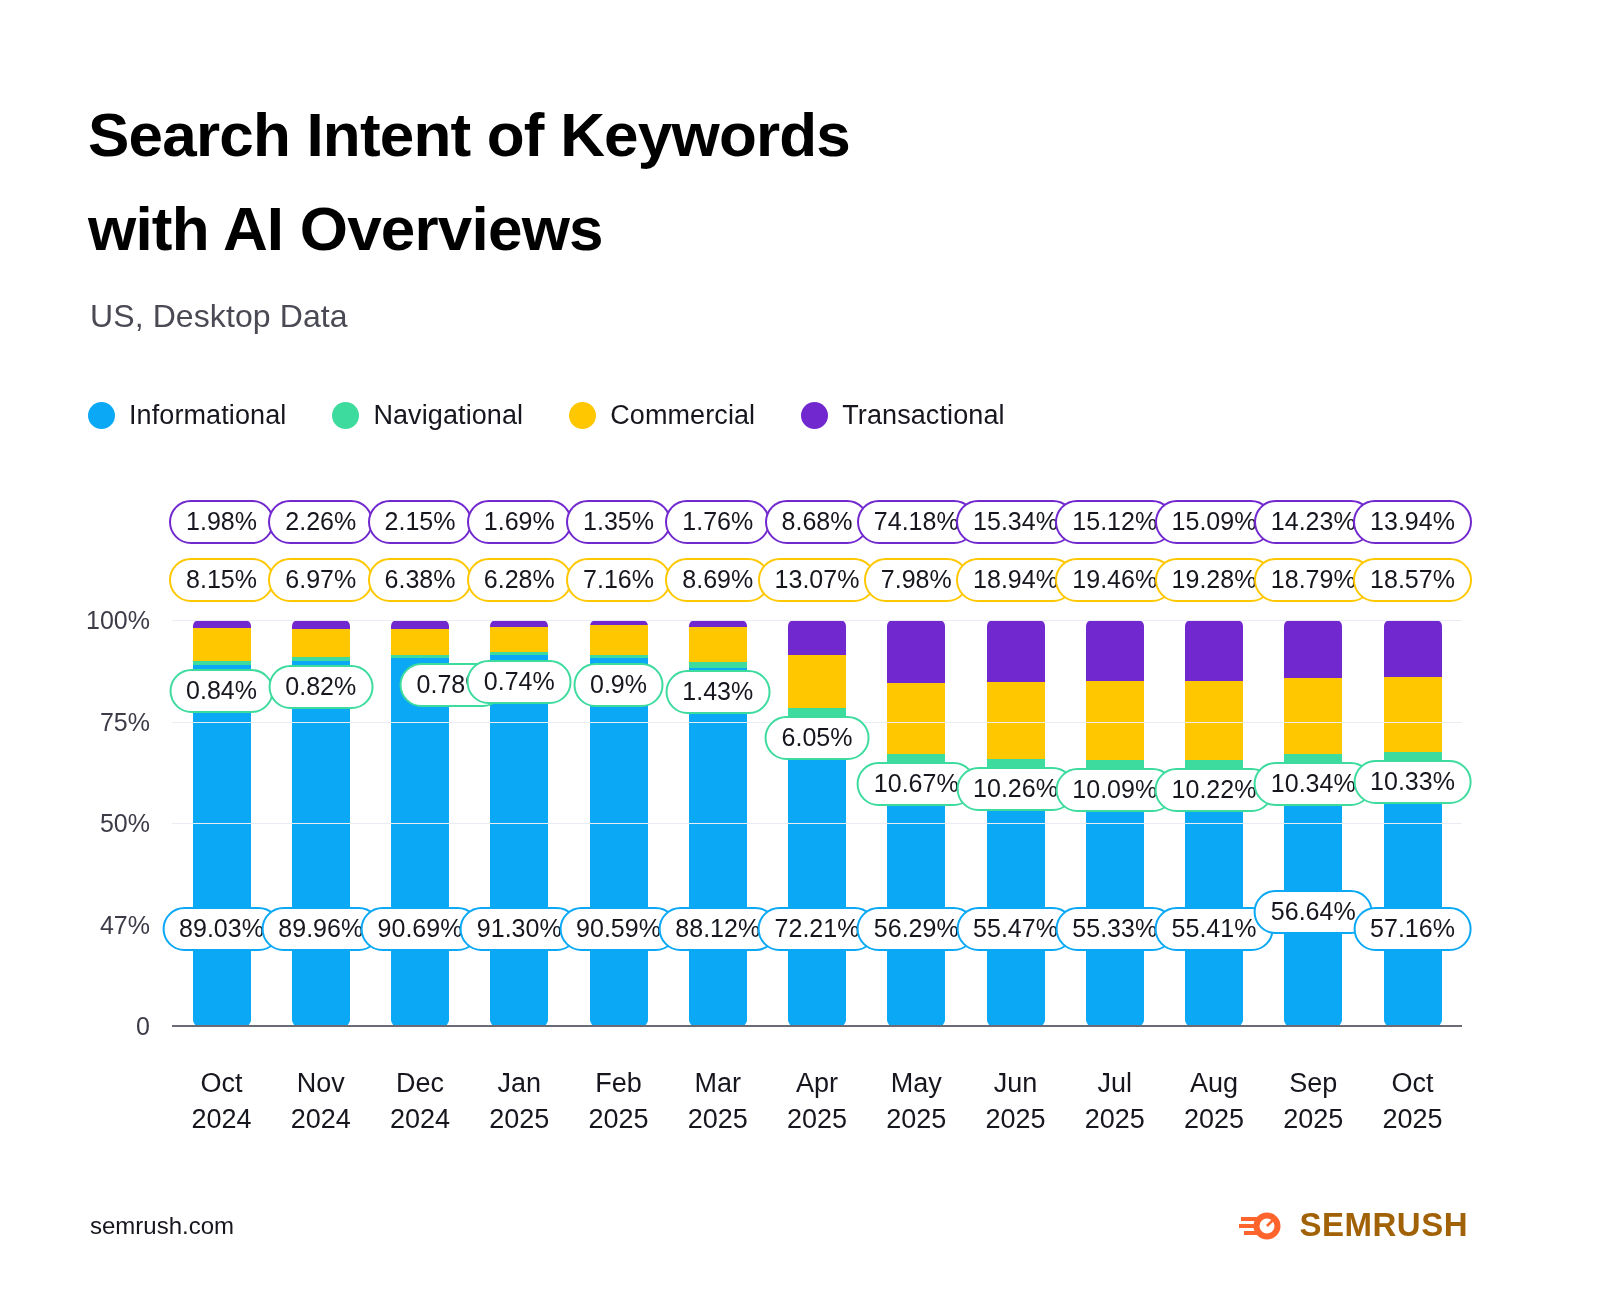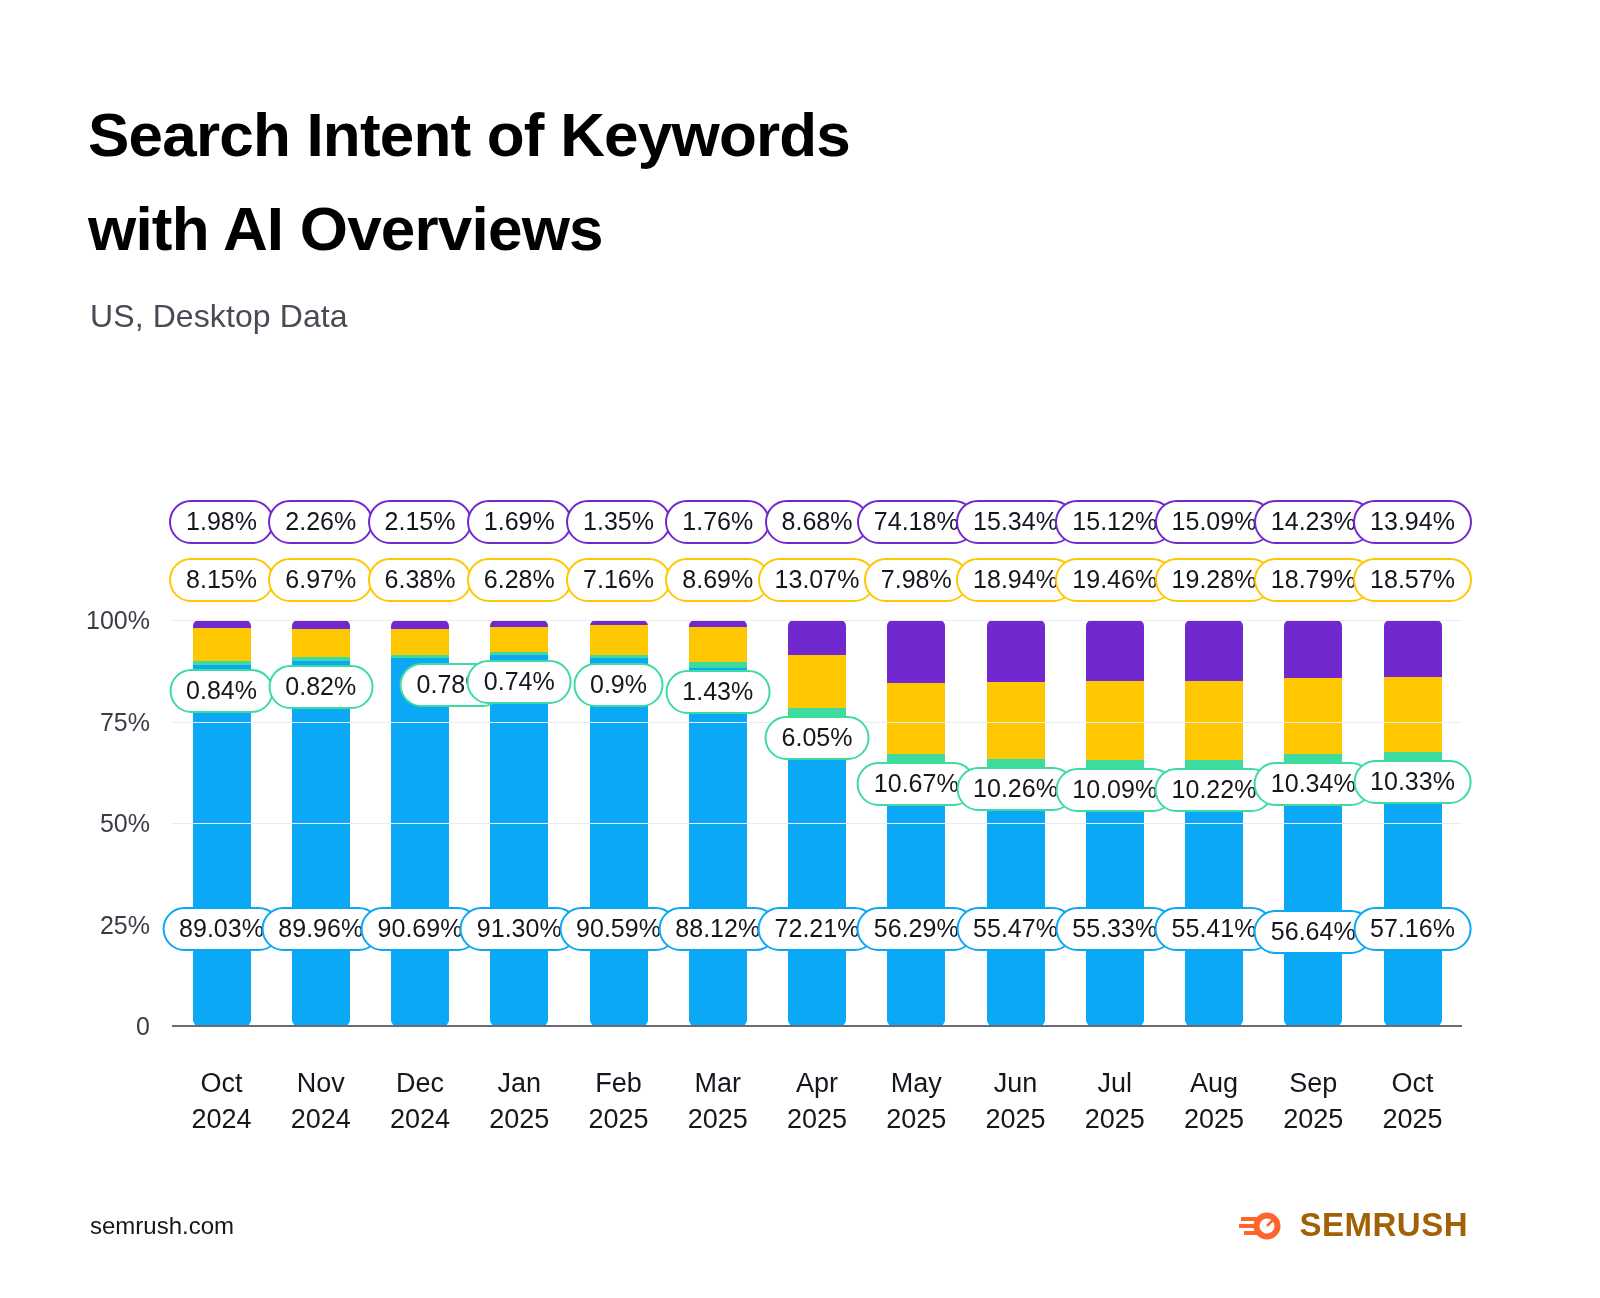--- a/index.html
+++ b/index.html
@@ -216,20 +216,38 @@
 </style>
 </head>
 <body>
 
 <div class="page">
 
   <div class="title">Search Intent of Keywords
 with AI Overviews</div>
   <div class="subtitle">US, Desktop Data</div>
 
+  <div class="legend" id="legend">
+      <div class="legend-item">
+        <span class="legend-dot" style="background: rgb(10, 168, 245);"></span>
+        <span class="legend-label">Informational</span>
+      </div>
+      <div class="legend-item">
+        <span class="legend-dot" style="background: rgb(62, 219, 159);"></span>
+        <span class="legend-label">Navigational</span>
+      </div>
+      <div class="legend-item">
+        <span class="legend-dot" style="background: rgb(255, 199, 0);"></span>
+        <span class="legend-label">Commercial</span>
+      </div>
+      <div class="legend-item">
+        <span class="legend-dot" style="background: rgb(113, 40, 206);"></span>
+        <span class="legend-label">Transactional</span>
+      </div>
+    </div>
 
   <div class="chart">
 
     <div class="pill-row-top" id="row-transactional" style="top: 0px; left: 84px; width: 1290px;">
         <div class="pill-slot">
           <div class="pill pill-static pill-transactional">1.98%</div>
         </div>
         <div class="pill-slot">
           <div class="pill pill-static pill-transactional">2.26%</div>
         </div>
@@ -422,21 +440,21 @@
             <div class="pill pill-informational" style="top: 286.5px;">55.41%</div>
             <div class="pill pill-navigational" style="top: 147.542px;">10.22%</div>
           </div>
           <div class="bar-col">
             <div class="bar">
               <div class="seg" style="background: rgb(113, 40, 206); height: 14.23%;"></div>
               <div class="seg" style="background: rgb(255, 199, 0); height: 18.79%;"></div>
               <div class="seg" style="background: rgb(62, 219, 159); height: 10.34%;"></div>
               <div class="seg" style="background: rgb(10, 168, 245); height: 56.64%;"></div>
             </div>
-            <div class="pill pill-informational" style="top: 290px;">56.64%</div>
+            <div class="pill pill-informational" style="top: 270px;">56.64%</div>
             <div class="pill pill-navigational" style="top: 142.061px;">10.34%</div>
           </div>
           <div class="bar-col">
             <div class="bar">
               <div class="seg" style="background: rgb(113, 40, 206); height: 13.94%;"></div>
               <div class="seg" style="background: rgb(255, 199, 0); height: 18.57%;"></div>
               <div class="seg" style="background: rgb(62, 219, 159); height: 10.33%;"></div>
               <div class="seg" style="background: rgb(10, 168, 245); height: 57.16%;"></div>
             </div>
             <div class="pill pill-informational" style="top: 286.5px;">57.16%</div>
@@ -444,21 +462,21 @@
           </div>
         </div>
       <div class="axis-baseline"></div>
     <div class="gridline" style="top: 0px;"></div>
         <div class="ytick" style="top: 0px;">100%</div>
         <div class="gridline" style="top: 101.5px;"></div>
         <div class="ytick" style="top: 101.5px;">75%</div>
         <div class="gridline" style="top: 203px;"></div>
         <div class="ytick" style="top: 203px;">50%</div>
         <div class="gridline" style="top: 304.5px;"></div>
-        <div class="ytick" style="top: 304.5px;">25%</div>
+        <div class="ytick" style="top: 304.5px;">47%</div>
         <div class="ytick" style="top: 406px;">0</div>
       </div>
 
     <div class="xlabels" id="xlabels">
         <div class="xlabel">Oct
 2024</div>
         <div class="xlabel">Nov
 2024</div>
         <div class="xlabel">Dec
 2024</div>

